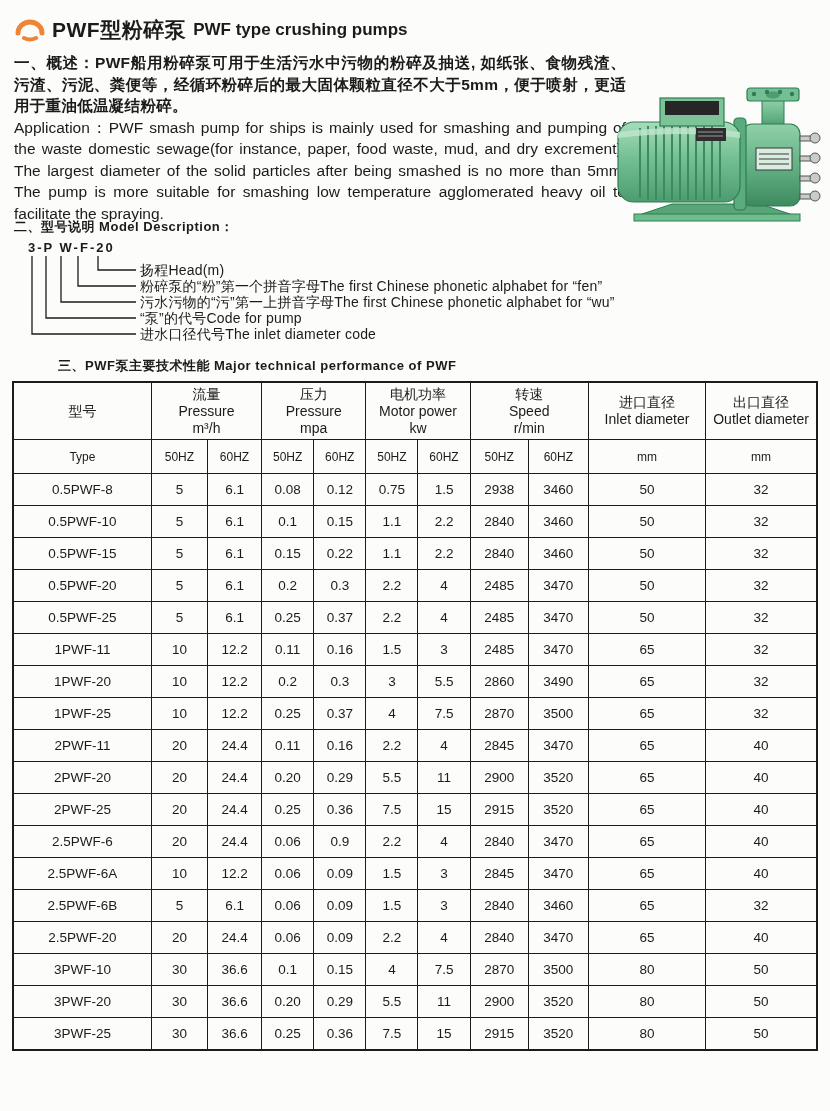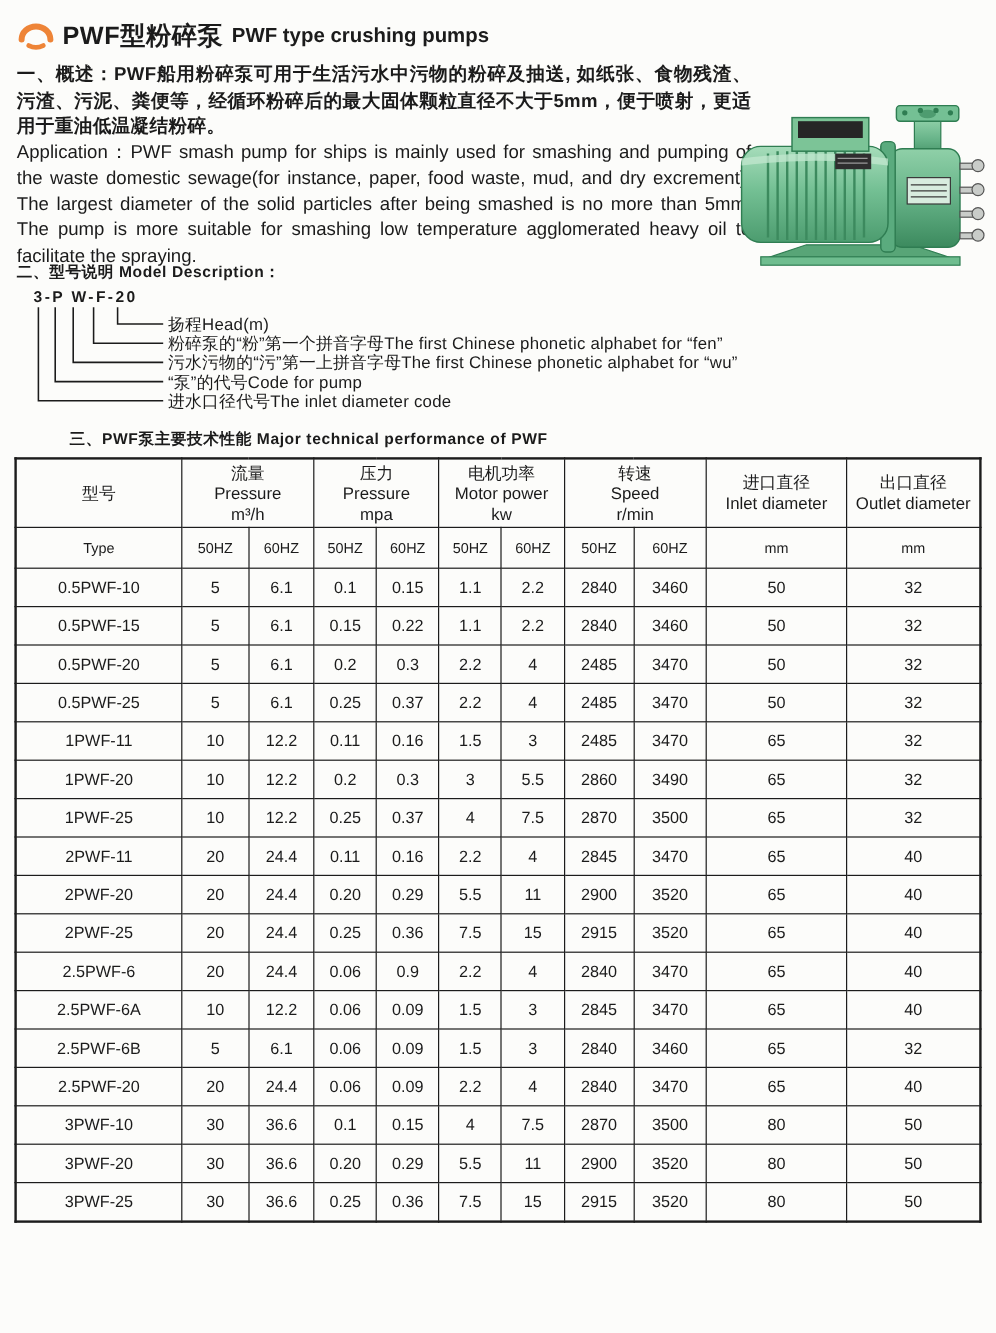--- a/index.html
+++ b/index.html
@@ -207,20 +207,33 @@
           <th>50HZ</th>
           <th>60HZ</th>
           <th>50HZ</th>
           <th>60HZ</th>
           <th>mm</th>
           <th>mm</th>
         </tr>
       </thead>
       <tbody>
           <tr>
+            <td>0.5PWF-8</td>
+            <td>5</td>
+            <td>6.1</td>
+            <td>0.08</td>
+            <td>0.12</td>
+            <td>0.75</td>
+            <td>1.5</td>
+            <td>2938</td>
+            <td>3460</td>
+            <td>50</td>
+            <td>32</td>
+          </tr>
+          <tr>
             <td>0.5PWF-10</td>
             <td>5</td>
             <td>6.1</td>
             <td>0.1</td>
             <td>0.15</td>
             <td>1.1</td>
             <td>2.2</td>
             <td>2840</td>
             <td>3460</td>
             <td>50</td>

